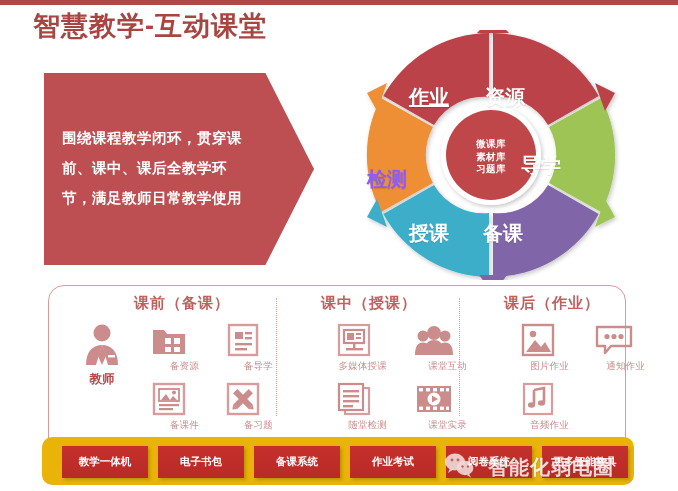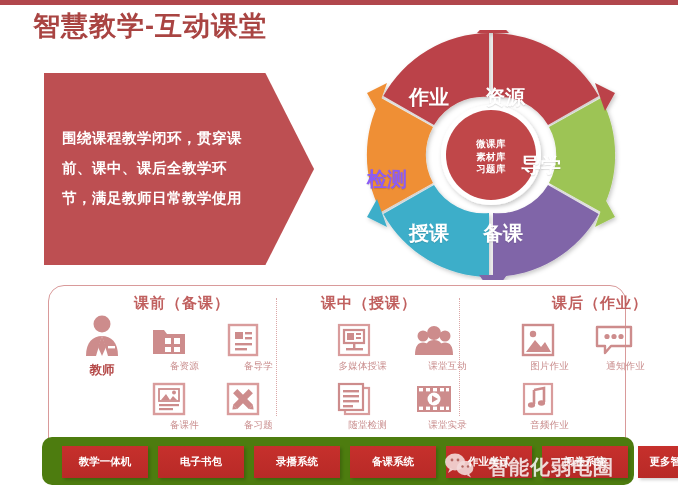--- a/index.html
+++ b/index.html
@@ -34,21 +34,21 @@
     letter-spacing:.5px;
   }
 
   
   .wheel{position:absolute;left:346px;top:30px;width:290px;height:250px;}
   .wheel svg{display:block;}
   .wheel-label{
     position:absolute;color:#fff;font-size:20px;font-weight:bold;
     white-space:nowrap;text-shadow:0 1px 1px rgba(0,0,0,.12);
   }
-  .wl-zuoye{left:63px;top:54px;}
+  .wl-zuoye{left:63px;top:54px;text-decoration:underline;}
   .wl-ziyuan{left:139px;top:54px;}
   .wl-daoxue{left:175px;top:122px;}
   .wl-beike{left:137px;top:190px;}
   .wl-shouke{left:63px;top:190px;}
   .wl-jiance{left:21px;top:136px;color:#8b5cf6;}
 
   .hub-text{
     position:absolute;left:105px;top:108px;width:80px;
     text-align:center;color:#fff;font-size:9.5px;line-height:12.5px;
     font-weight:bold;letter-spacing:.3px;
@@ -66,45 +66,45 @@
   }
   .div1{left:227px;}
   .div2{left:410px;}
 
   .sec-title{
     position:absolute;top:8px;font-size:15px;font-weight:bold;color:#c0605f;
     letter-spacing:1px;white-space:nowrap;
   }
   .st1{left:85px;}
   .st2{left:272px;}
-  .st3{left:455px;margin-left:48px;}
-
-  
-  .teacher{position:absolute;left:22px;top:28px;width:62px;text-align:center;}
+  .st3{left:455px;}
+
+  
+  .teacher{position:absolute;left:22px;top:37px;width:62px;text-align:center;}
   .teacher .cap{
     margin-top:2px;font-size:12.5px;font-weight:bold;color:#b54a49;
   }
 
   
   .grid{position:absolute;top:32px;display:grid;gap:4px 14px;}
   .g1{left:90px;grid-template-columns:60px 60px;}
   .g2{left:272px;grid-template-columns:66px 66px;}
   .g3{left:458px;grid-template-columns:62px 62px;}
 
   .cell{width:100%;text-align:right;}
   .cell .glyph{height:44px;display:flex;align-items:center;justify-content:center;}
   .cell .cap{
     font-size:9.5px;color:#c98d8d;letter-spacing:.2px;white-space:nowrap;
     margin-top:-2px;
   }
 
   
   .band{
     position:absolute;left:42px;top:437px;width:592px;height:48px;
-    background:#4d7c0f;border-radius:10px;
+    background:#eab308;border-radius:10px;
   }
   .pills{position:absolute;left:20px;top:9px;display:flex;gap:10px;}
   .pill{
     height:32px;min-width:68px;padding:0 9px;
     background:linear-gradient(180deg,#c6302c 0%,#b82a27 100%);
     color:#fff;font-size:10.5px;font-weight:bold;
     display:flex;align-items:center;justify-content:center;
     box-shadow:2px 2px 3px rgba(0,0,0,.18);
     white-space:nowrap;
   }
@@ -365,21 +365,20 @@
         <div class="cap">音频作业</div>
       </div>
 
     </div>
   </div>
 
   <div class="band">
     <div class="pills">
       <div class="pill">教学一体机</div>
       <div class="pill">电子书包</div>
-      <div class="pill">录播系统</div>
       <div class="pill">备课系统</div>
       <div class="pill">作业考试</div>
       <div class="pill">阅卷系统</div>
       <div class="pill">更多智能教具</div>
     </div>
   </div>
 
   <div class="watermark">
     <span>
       <svg width="30" height="26" viewBox="0 0 30 26">

